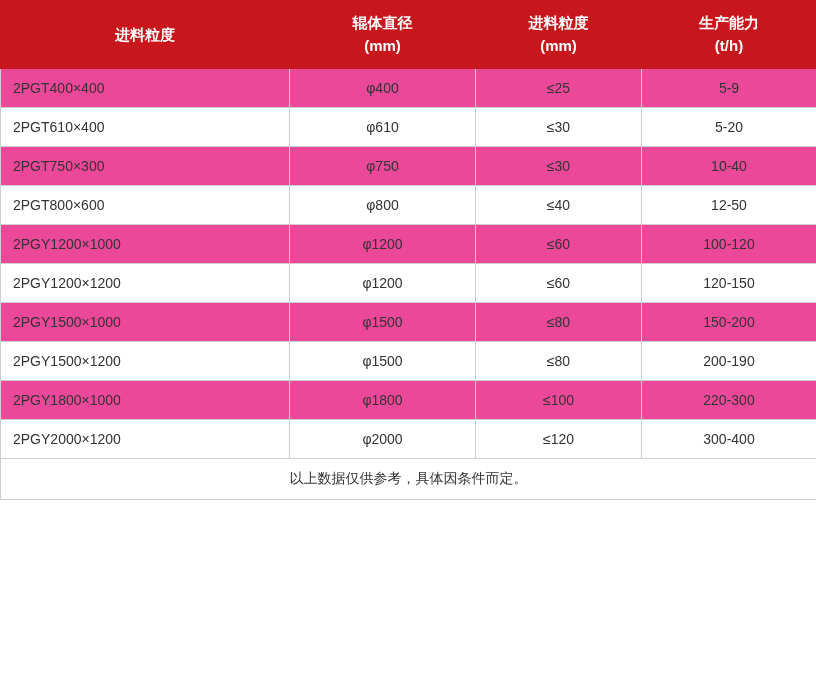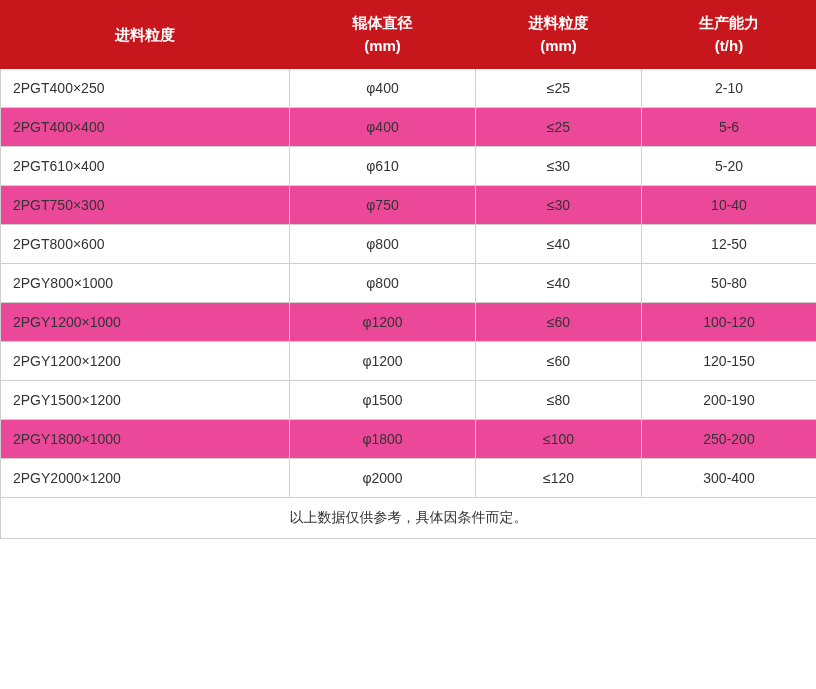--- a/index.html
+++ b/index.html
@@ -90,79 +90,73 @@
         <span>进料粒度</span>
         <span class="unit">(mm)</span>
       </th>
       <th>
         <span>生产能力</span>
         <span class="unit">(t/h)</span>
       </th>
     </tr>
   </thead>
   <tbody>
-    <tr class="plain">
-      <td class="model">2PGT400×250</td>
-      <td>φ400</td>
-      <td>≤25</td>
-      <td>2-10</td>
-    </tr>
     <tr class="alt">
       <td class="model">2PGT400×400</td>
       <td>φ400</td>
       <td>≤25</td>
-      <td>5-6</td>
+      <td>5-9</td>
     </tr>
     <tr class="plain">
       <td class="model">2PGT610×400</td>
       <td>φ610</td>
       <td>≤30</td>
       <td>5-20</td>
     </tr>
     <tr class="alt">
       <td class="model">2PGT750×300</td>
       <td>φ750</td>
       <td>≤30</td>
       <td>10-40</td>
     </tr>
     <tr class="plain">
       <td class="model">2PGT800×600</td>
       <td>φ800</td>
       <td>≤40</td>
       <td>12-50</td>
     </tr>
-    <tr class="plain">
-      <td class="model">2PGY800×1000</td>
-      <td>φ800</td>
-      <td>≤40</td>
-      <td>50-80</td>
-    </tr>
     <tr class="alt">
       <td class="model">2PGY1200×1000</td>
       <td>φ1200</td>
       <td>≤60</td>
       <td>100-120</td>
     </tr>
     <tr class="plain">
       <td class="model">2PGY1200×1200</td>
       <td>φ1200</td>
       <td>≤60</td>
       <td>120-150</td>
     </tr>
+    <tr class="alt">
+      <td class="model">2PGY1500×1000</td>
+      <td>φ1500</td>
+      <td>≤80</td>
+      <td>150-200</td>
+    </tr>
     <tr class="plain">
       <td class="model">2PGY1500×1200</td>
       <td>φ1500</td>
       <td>≤80</td>
       <td>200-190</td>
     </tr>
     <tr class="alt">
       <td class="model">2PGY1800×1000</td>
       <td>φ1800</td>
       <td>≤100</td>
-      <td>250-200</td>
+      <td>220-300</td>
     </tr>
     <tr class="plain">
       <td class="model">2PGY2000×1200</td>
       <td>φ2000</td>
       <td>≤120</td>
       <td>300-400</td>
     </tr>
   </tbody>
   <tfoot>
     <tr>

